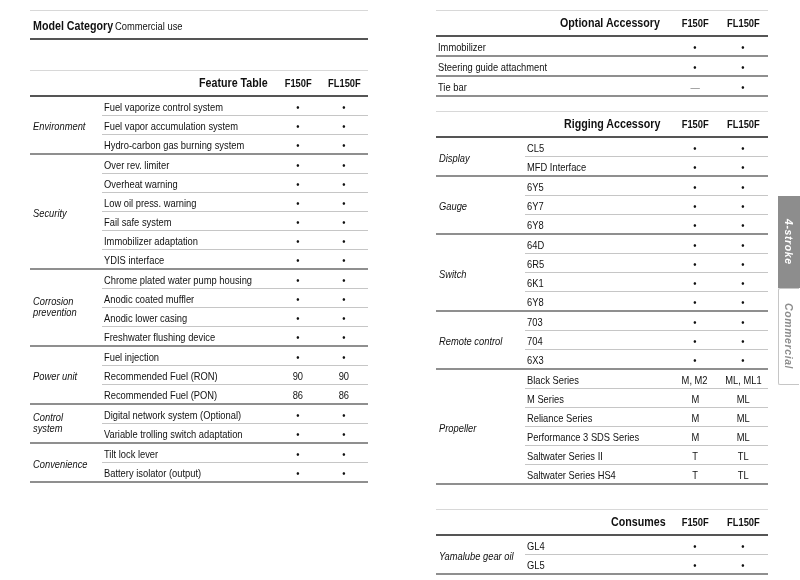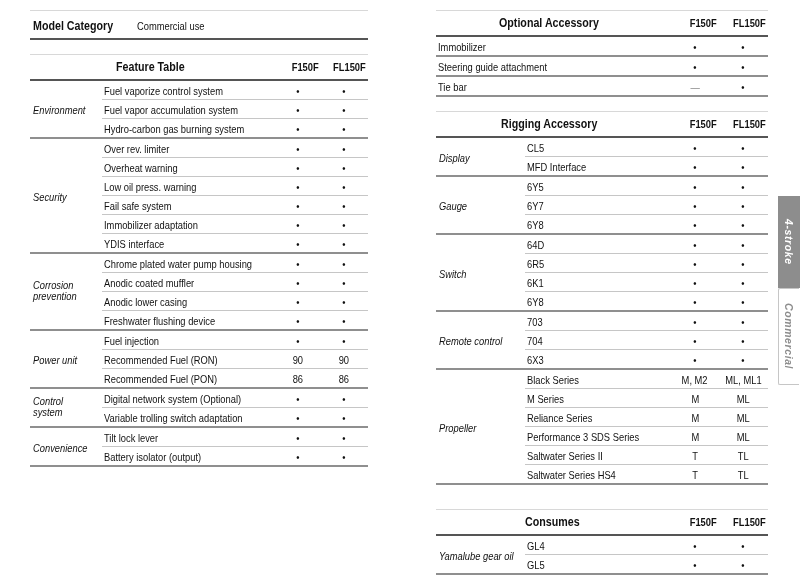--- a/index.html
+++ b/index.html
@@ -14,38 +14,38 @@
   .left-col{position:absolute; left:30px; top:10px; width:338px;}
   .right-col{position:absolute; left:436px; top:10px; width:332px;}
 
   
   .c{display:inline-block; transform:scaleX(0.89); transform-origin:0 50%; white-space:nowrap; font-size:10.5px; line-height:13px;}
   .b{font-weight:bold;}
   .t{font-size:12px;}
 
   .model-category{height:21px; border-top:1px solid var(--topline); border-bottom:2px solid var(--headline);
     display:flex; align-items:center; padding:3px 0 3px 3px;}
-  .model-category .label{width:104px;}
+  .model-category .label{width:82px;}
 
   table{border-collapse:collapse; width:100%; table-layout:fixed;
     border-top:1px solid var(--topline); border-bottom:2px solid var(--groupline);}
-  thead th{border-bottom:2px solid var(--headline); height:20px; vertical-align:bottom; padding:0 0 4px 0; text-align:right;}
-  thead th.title{text-align:center; padding-left:3px;}
+  thead th{border-bottom:2px solid var(--headline); height:20px; vertical-align:bottom; padding:0 0 4px 0; text-align:center;}
+  thead th.title{text-align:right; padding-left:3px;}
   td{height:15px; padding:0; vertical-align:middle; overflow:hidden;}
   td.cat{padding-left:3px;font-style:italic;}
   td.cat .c{white-space:normal; line-height:11px;}
   td.name{padding-left:2px;text-decoration:underline;}
   td.val{text-align:center;}
   td.val .c, thead th.vcol .c{transform-origin:50% 50%;}
   tbody tr:first-child td{border-top:2px solid var(--groupline);}
   table > tbody:nth-of-type(1) tr:first-child td{border-top:none;}
   tbody tr + tr td{border-top:1px solid var(--rowline);}
   .dash{color:var(--dash);}
 
-  #feature-table{margin-top:14px;}
+  #feature-table{margin-top:30px;}
   #rigging-accessory{margin-top:14px;}
   #consumes{margin-top:24px;}
 
   .side-tabs{position:absolute; right:0; top:196px; width:22px;}
   .tab{display:flex; align-items:center; justify-content:center;}
   .tab span{writing-mode:vertical-rl; font-style:italic; font-weight:bold; font-size:10.5px; letter-spacing:0.6px;}
   .tab-active{width:22px; height:92px; background:var(--tab-active-bg); color:var(--tab-active-text);}
   .tab-inactive{width:20px; height:95px; background:#ffffff; color:var(--tab-inactive-text);
     border:1px solid var(--tab-inactive-border); border-right:none; border-radius:2px 0 0 2px;}
 </style>

